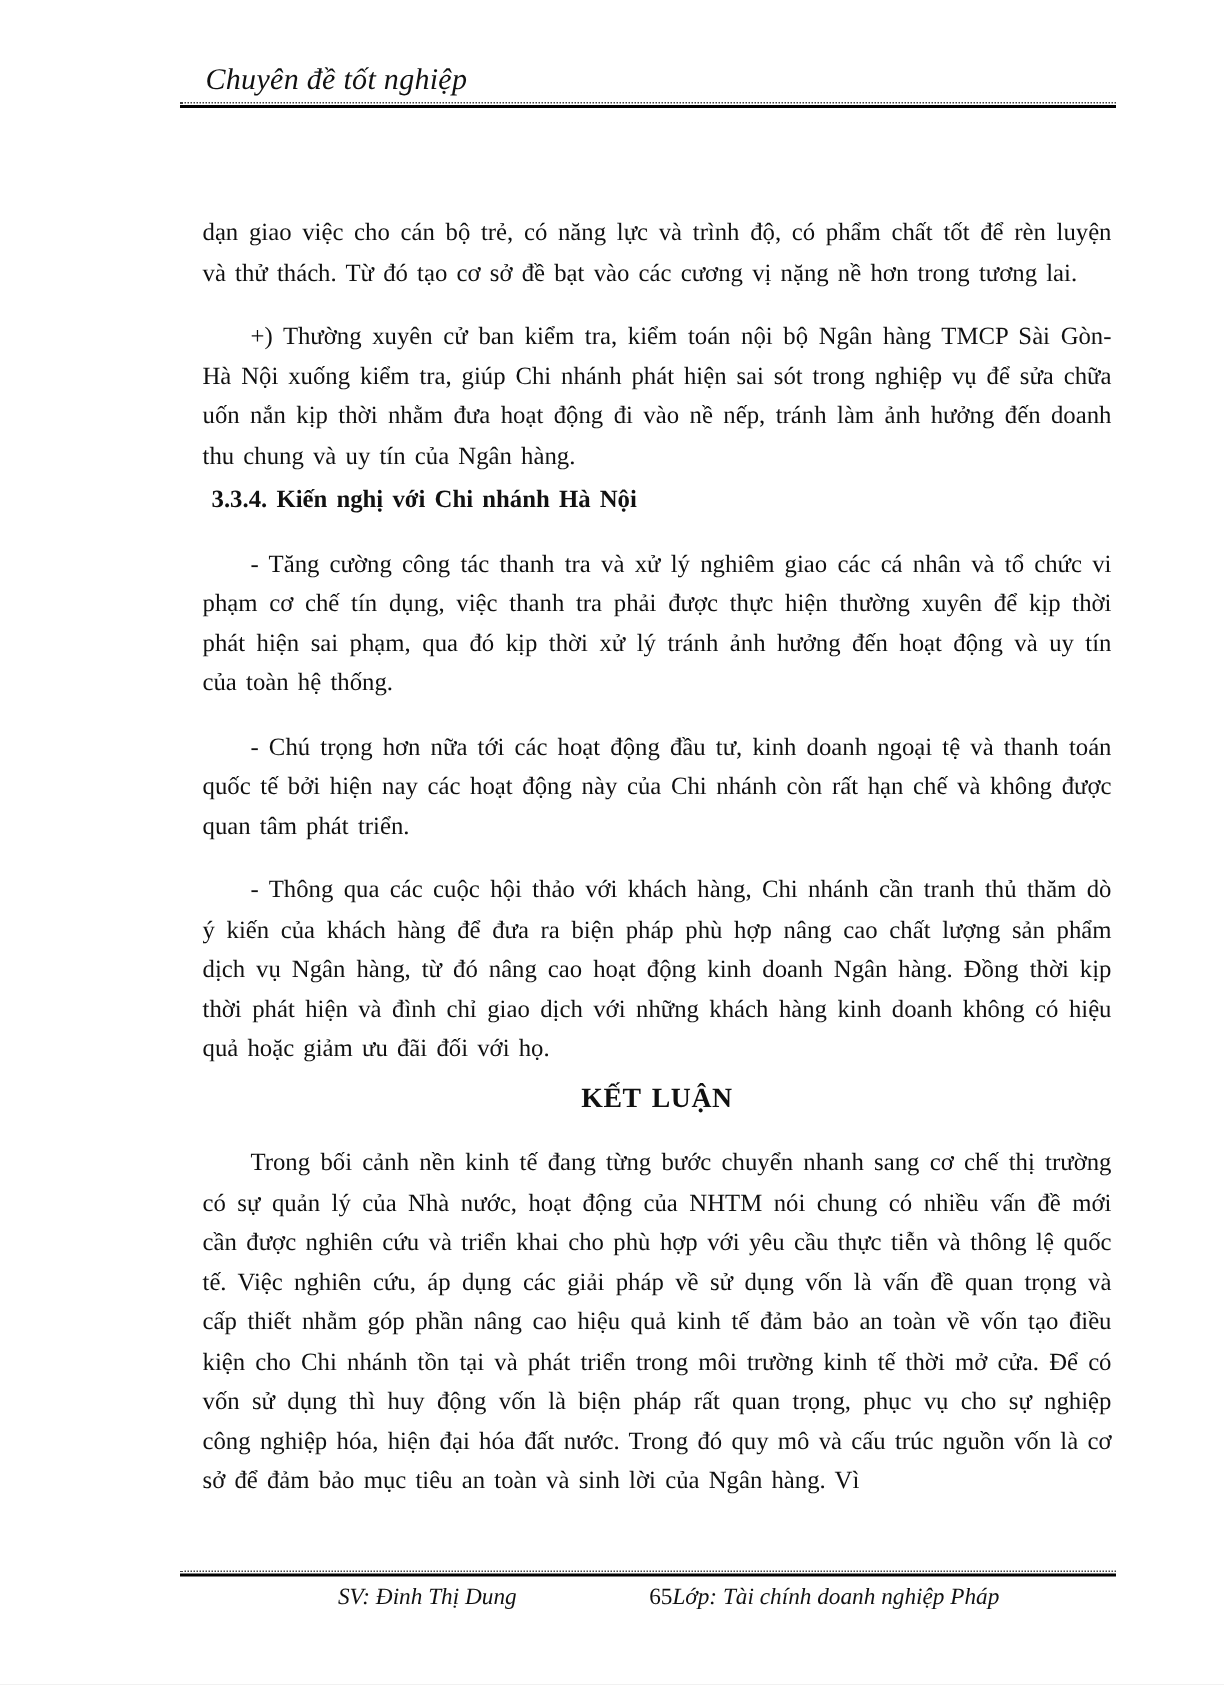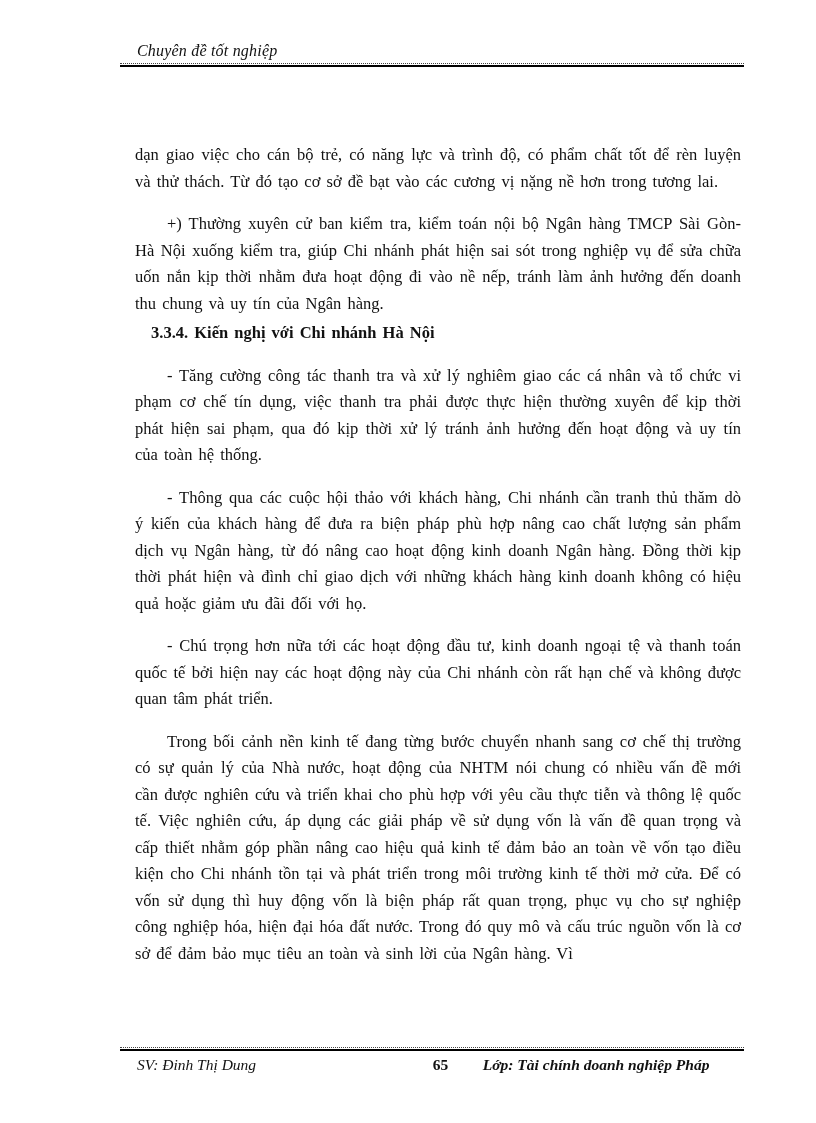--- a/index.html
+++ b/index.html
@@ -19,21 +19,21 @@
   }
   
   .header {
     position: absolute;
     left: 120px;
     right: 72px;
     top: 42px;
   }
   .header-title {
     font-style: italic;
-    font-size: 16px;
+    font-size: 20px;
     padding-left: 17px;
     letter-spacing: 0.2px;
   }
   .rule-dotted {
     border-top: 1px dotted #444;
     height: 0;
     margin-top: 3px;
   }
   .rule-solid {
     border-top: 2.5px solid #000;
@@ -54,21 +54,21 @@
   .content p {
     margin: 16px 0 3px 0;
     text-indent: 32px;
   }
   .content p.cont {
     text-indent: 0;
   }
   .section-heading {
     font-weight: bold;
     font-size: 16.5px;
-    margin: 2px 0 3px 16px;
+    margin: 2px 0 3px 6px;
     text-align: left;
   }
   .conclusion-heading {
     font-weight: bold;
     font-size: 18.5px;
     text-align: center;
     margin: 7px 0 6px 0;
     letter-spacing: 0.4px;
   }
   
@@ -81,52 +81,51 @@
   .footer-row {
     display: flex;
     align-items: baseline;
     margin-top: 5px;
     font-size: 15.5px;
     padding-left: 17px;
   }
   .footer-left {
     flex: 1;
     font-style: italic;
-    text-align: left;
+    text-align: center;
   }
   .footer-page {
     flex: 0 0 auto;
     font-style: normal;
-    font-weight: bold;
   }
   .footer-right {
     flex: 1;
     font-style: italic;
-    text-align: center;
-    font-weight: bold;
+    text-align: left;
   }
 </style>
 </head>
 <body>
 
 <div class="page">
 
   <div class="header">
     <div class="header-title">Chuyên đề tốt nghiệp</div>
     <div class="rule-dotted"></div>
     <div class="rule-solid"></div>
   </div>
 
   <div class="content">
     <p class="cont">dạn giao việc cho cán bộ trẻ, có năng lực và trình độ, có phẩm chất tốt để rèn luyện và thử thách. Từ đó tạo cơ sở đề bạt vào các cương vị nặng nề hơn trong tương lai.</p>
     <p>+) Thường xuyên cử ban kiểm tra, kiểm toán nội bộ Ngân hàng TMCP Sài Gòn-Hà Nội xuống kiểm tra, giúp Chi nhánh phát hiện sai sót trong nghiệp vụ để sửa chữa uốn nắn kịp thời nhằm đưa hoạt động đi vào nề nếp, tránh làm ảnh hưởng đến doanh thu chung và uy tín của Ngân hàng.</p>
     <div class="section-heading">3.3.4. Kiến nghị với Chi nhánh Hà Nội</div>
     <p>- Tăng cường công tác thanh tra và xử lý nghiêm giao các cá nhân và tổ chức vi phạm cơ chế tín dụng, việc thanh tra phải được thực hiện thường xuyên để kịp thời phát hiện sai phạm, qua đó kịp thời xử lý tránh ảnh hưởng đến hoạt động và uy tín của toàn hệ thống.</p>
+    <p>- Chú trọng hơn nữa tới các hoạt động đầu tư, kinh doanh ngoại tệ và thanh toán quốc tế bởi hiện nay các hoạt động này của Chi nhánh còn rất hạn chế và không được quan tâm phát triển.</p>
     <p>- Thông qua các cuộc hội thảo với khách hàng, Chi nhánh cần tranh thủ thăm dò ý kiến của khách hàng để đưa ra biện pháp phù hợp nâng cao chất lượng sản phẩm dịch vụ Ngân hàng, từ đó nâng cao hoạt động kinh doanh Ngân hàng. Đồng thời kịp thời phát hiện và đình chỉ giao dịch với những khách hàng kinh doanh không có hiệu quả hoặc giảm ưu đãi đối với họ.</p>
-    <p>- Chú trọng hơn nữa tới các hoạt động đầu tư, kinh doanh ngoại tệ và thanh toán quốc tế bởi hiện nay các hoạt động này của Chi nhánh còn rất hạn chế và không được quan tâm phát triển.</p>
+    <div class="conclusion-heading">KẾT LUẬN</div>
     <p>Trong bối cảnh nền kinh tế đang từng bước chuyển nhanh sang cơ chế thị trường có sự quản lý của Nhà nước, hoạt động của NHTM nói chung có nhiều vấn đề mới cần được nghiên cứu và triển khai cho phù hợp với yêu cầu thực tiễn và thông lệ quốc tế. Việc nghiên cứu, áp dụng các giải pháp về sử dụng vốn là vấn đề quan trọng và cấp thiết nhằm góp phần nâng cao hiệu quả kinh tế đảm bảo an toàn về vốn tạo điều kiện cho Chi nhánh tồn tại và phát triển trong môi trường kinh tế thời mở cửa. Để có vốn sử dụng thì huy động vốn là biện pháp rất quan trọng, phục vụ cho sự nghiệp công nghiệp hóa, hiện đại hóa đất nước. Trong đó quy mô và cấu trúc nguồn vốn là cơ sở để đảm bảo mục tiêu an toàn và sinh lời của Ngân hàng. Vì</p>
   </div>
 
   <div class="footer">
     <div class="rule-dotted"></div>
     <div class="rule-solid"></div>
     <div class="footer-row">
       <span class="footer-left">SV: Đinh Thị Dung</span>
       <span class="footer-page">65</span>
       <span class="footer-right">Lớp: Tài chính doanh nghiệp Pháp</span>

